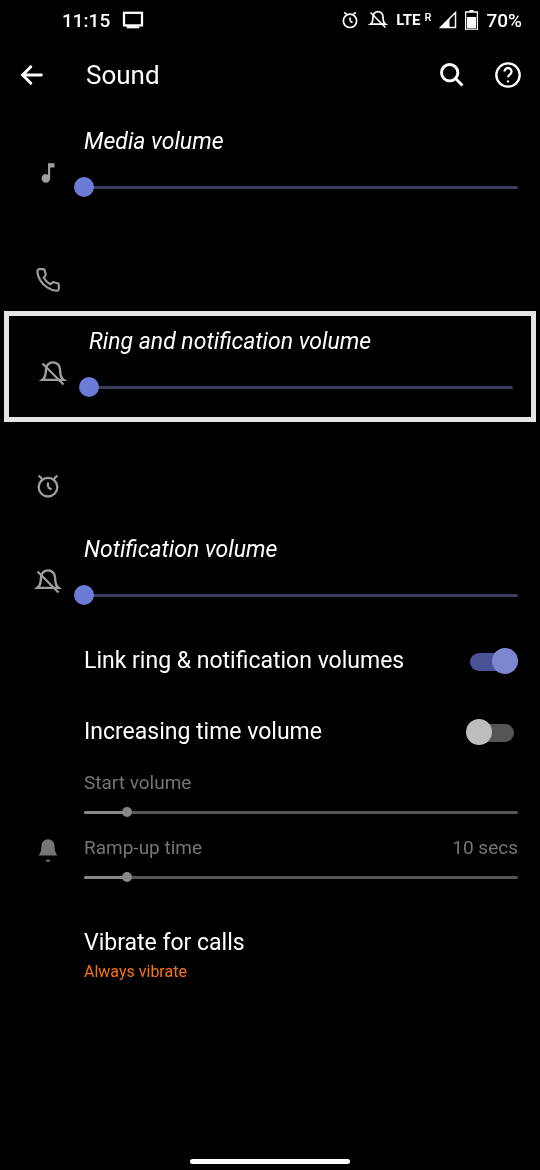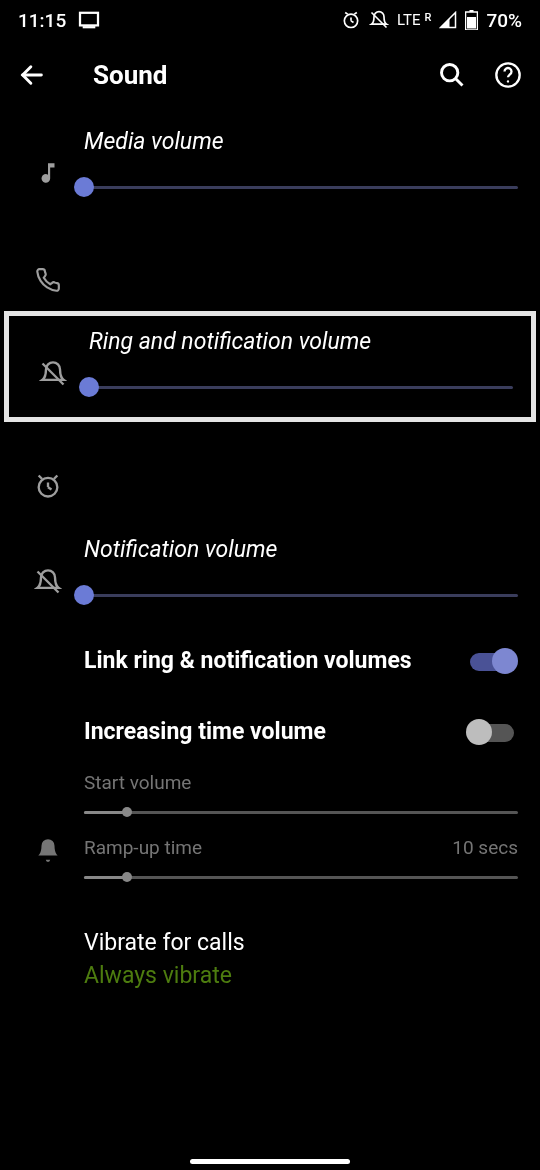--- a/index.html
+++ b/index.html
@@ -1,27 +1,27 @@
 <!DOCTYPE html>
 <html><head>
 <meta charset="utf-8">
 <style>
   * { box-sizing: border-box; margin: 0; padding: 0; }
   html, body { width: 540px; height: 1170px; background: #000; color: #fff; font-family: Roboto, Arial, sans-serif; overflow: hidden; }
   
   
-  .status-bar { display: flex; justify-content: space-between; align-items: center; height: 40px; padding: 0 18px; font-size: 19px; font-weight: 500; }
+  .status-bar { display: flex; justify-content: space-between; align-items: center; height: 40px; padding: 0 18px; font-size: 19px; font-weight: 500; margin-left: 44px; }
   .status-left { display: flex; align-items: center; gap: 12px; }
   .status-right { display: flex; align-items: center; gap: 8px; }
   .status-icon { display: inline-flex; align-items: center; }
   
   
   .app-bar { display: flex; align-items: center; height: 70px; padding: 0 18px; }
   .back-btn { width: 40px; display: flex; align-items: center; justify-content: flex-start; }
-  .app-title { font-size: 26px; font-weight: 700; margin-left: 35px; flex: 1; }
+  .app-title { font-size: 26px; font-weight: 400; margin-left: 28px; flex: 1; }
   .app-actions { display: flex; gap: 28px; align-items: center; }
   
   
   .row { display: flex; align-items: flex-start; padding: 18px 22px 18px 18px; font-style: italic; }
   .row-icon { width: 60px; display: flex; align-items: center; justify-content: center; color: #9e9e9e; margin-top: 32px; }
   .row-body { flex: 1; padding-left: 6px; }
   .row-label { font-size: 23px; font-weight: 400; color: #fff; margin-bottom: 20px; }
   
   
   .slider { position: relative; height: 24px; display: flex; align-items: center; }
@@ -31,40 +31,40 @@
   .slider.disabled .slider-track { background: #555; }
   .slider.disabled .slider-fill { background: #888; }
   .slider.disabled .slider-thumb { background: #888; width: 10px; height: 10px; }
   
   
   .highlight { border: 5px solid #e5e5e5; margin: 0 4px; }
   .highlight .row { padding: 12px 18px 18px 14px; }
   
   
   .toggle-row { display: flex; align-items: center; padding: 20px 22px 20px 84px; }
-  .toggle-row .toggle-label { flex: 1; font-size: 23px; font-weight: 700; line-height: 1.35; padding-right: 20px; }
+  .toggle-row .toggle-label { flex: 1; font-size: 23px; font-weight: 400; line-height: 1.35; padding-right: 20px; }
   .switch { position: relative; width: 52px; height: 28px; }
   .switch-track { position: absolute; top: 6px; width: 44px; height: 18px; border-radius: 10px; left: 4px; }
   .switch-thumb { position: absolute; width: 26px; height: 26px; border-radius: 50%; top: 1px; }
   .switch.on .switch-track { background: #4a5296; }
   .switch.on .switch-thumb { background: #7d87d1; right: 0; }
   .switch.off .switch-track { background: #555; }
   .switch.off .switch-thumb { background: #bdbdbd; left: 0; }
   
   
   .sub-sliders { padding: 4px 22px 4px 18px; display: flex; }
   .sub-icon { width: 60px; display: flex; align-items: center; justify-content: center; color: #757575; margin-top: 28px; }
   .sub-body { flex: 1; padding-left: 6px; }
   .sub-item { margin-bottom: 12px; text-align: right; }
   .sub-header { display: flex; justify-content: space-between; font-size: 19px; color: #757575; margin-bottom: 6px; }
   
   
   .vibrate-row { padding: 24px 22px 10px 84px; }
   .vibrate-title { font-size: 23px; }
-  .vibrate-sub { font-size: 23px; color: #4d7c0f; margin-top: 6px; }
+  .vibrate-sub { font-size: 16px; color: #f97316; margin-top: 6px; }
   
   
   .nav-indicator { position: absolute; bottom: 6px; left: 50%; transform: translateX(-50%); width: 160px; height: 5px; background: #fff; border-radius: 3px; }
   
   svg { display: block; }
 </style>
 </head>
 <body>
 
 <div class="status-bar">
@@ -86,21 +86,21 @@
           <line x1="5" y1="3" x2="8" y2="5"></line>
           <line x1="19" y1="3" x2="16" y2="5"></line>
         </svg>
     </span>
     <span class="status-icon">
       <svg width="20" height="20" viewBox="0 0 24 24" fill="none" stroke="#fff" stroke-width="2">
           <path d="M18 8a6 6 0 0 0-12 0c0 7-3 9-3 9h18s-3-2-3-9"></path>
           <line x1="3" y1="3" x2="21" y2="21"></line>
         </svg>
     </span>
-    <span style="font-size:15px;font-weight:400;">LTE</span>
+    <span style="font-size:15px;font-weight:700;">LTE</span>
     <span style="font-size:11px;margin-left:-4px;margin-top:-6px;">R</span>
     <span class="status-icon">
       <svg width="18" height="18" viewBox="0 0 24 24">
           <path d="M2 22 L22 2 L22 22 Z" fill="none" stroke="#fff" stroke-width="2"></path>
           <path d="M2 22 L14 10 L14 22 Z" fill="#fff"></path>
         </svg>
     </span>
     <span class="status-icon">
       <svg width="13" height="20" viewBox="0 0 12 20">
           <rect x="0" y="2" width="12" height="18" fill="none" stroke="#fff" stroke-width="1.5"></rect>

